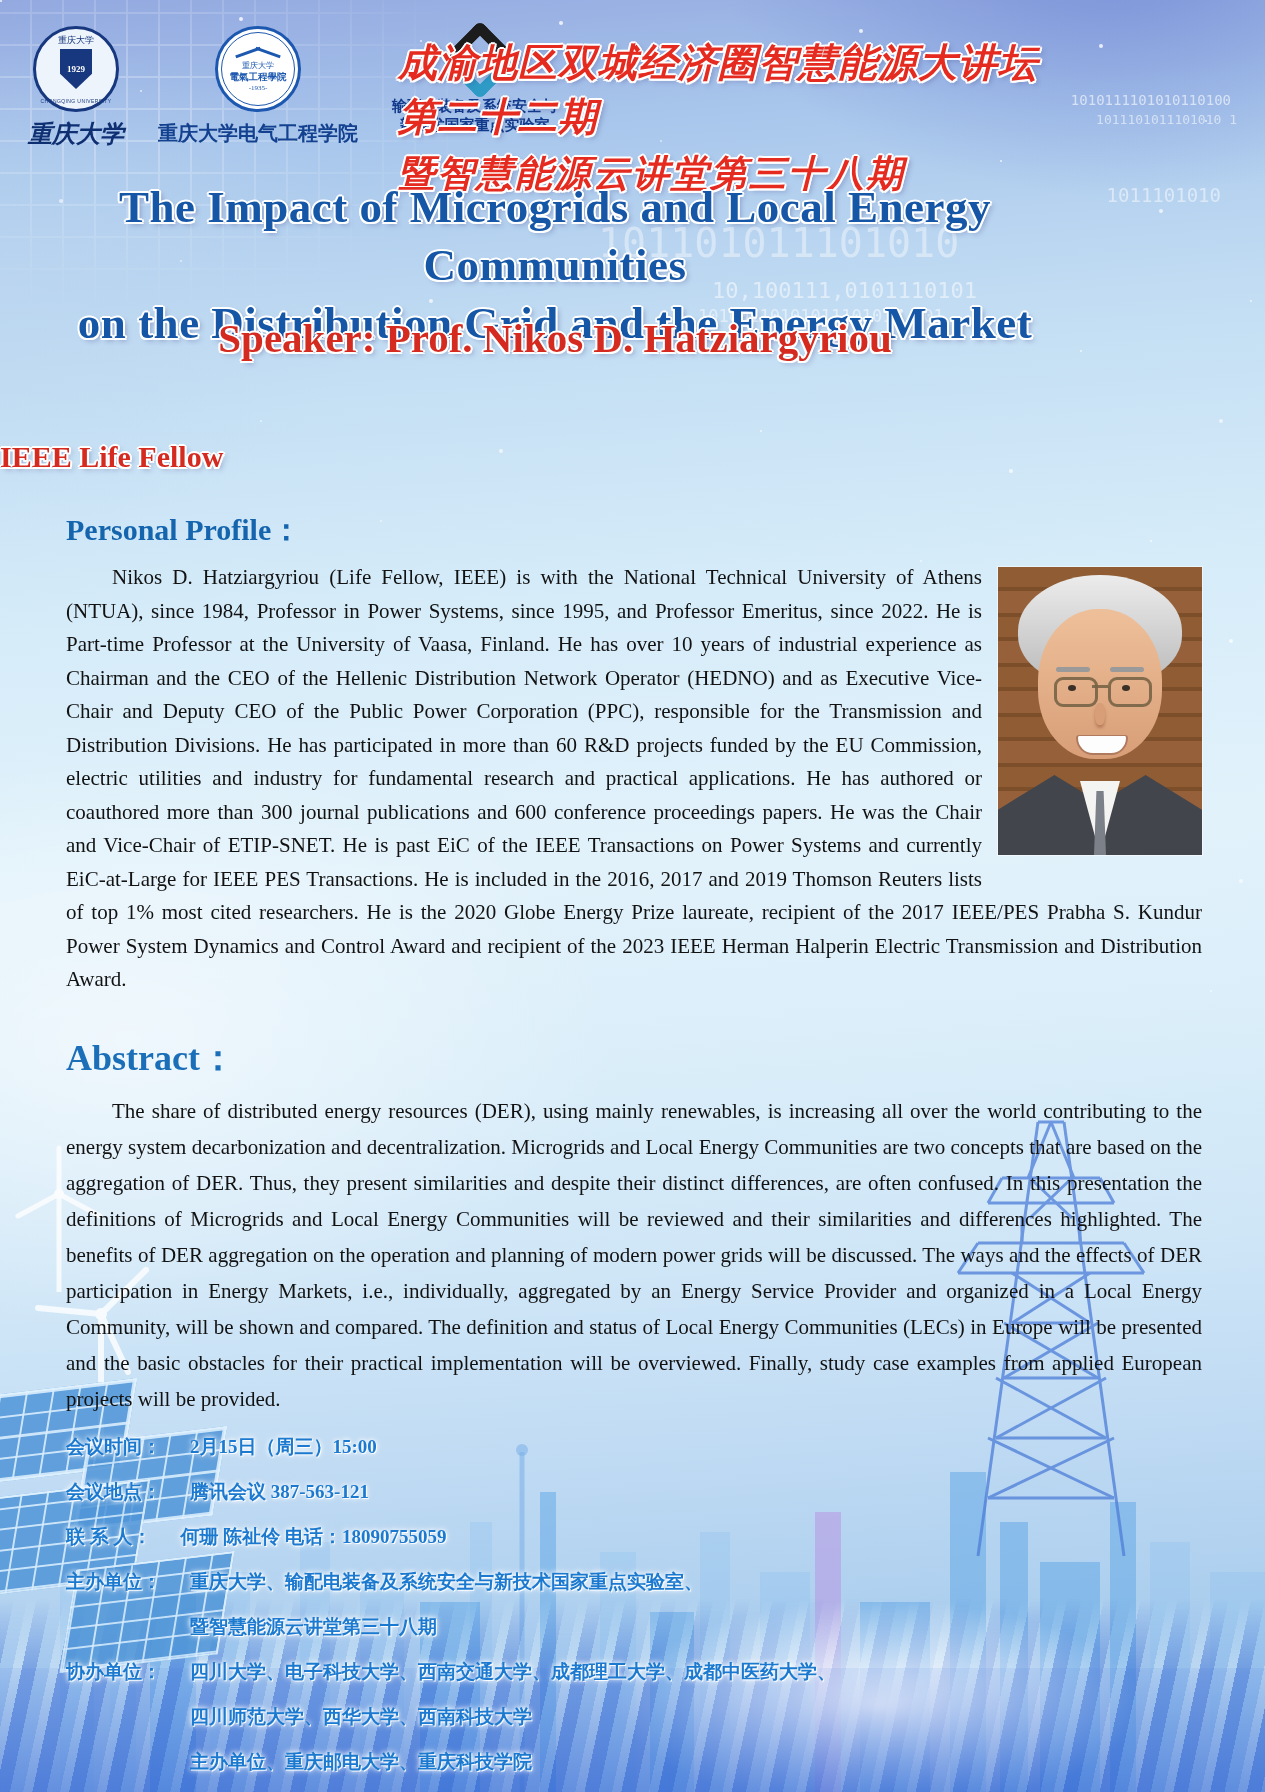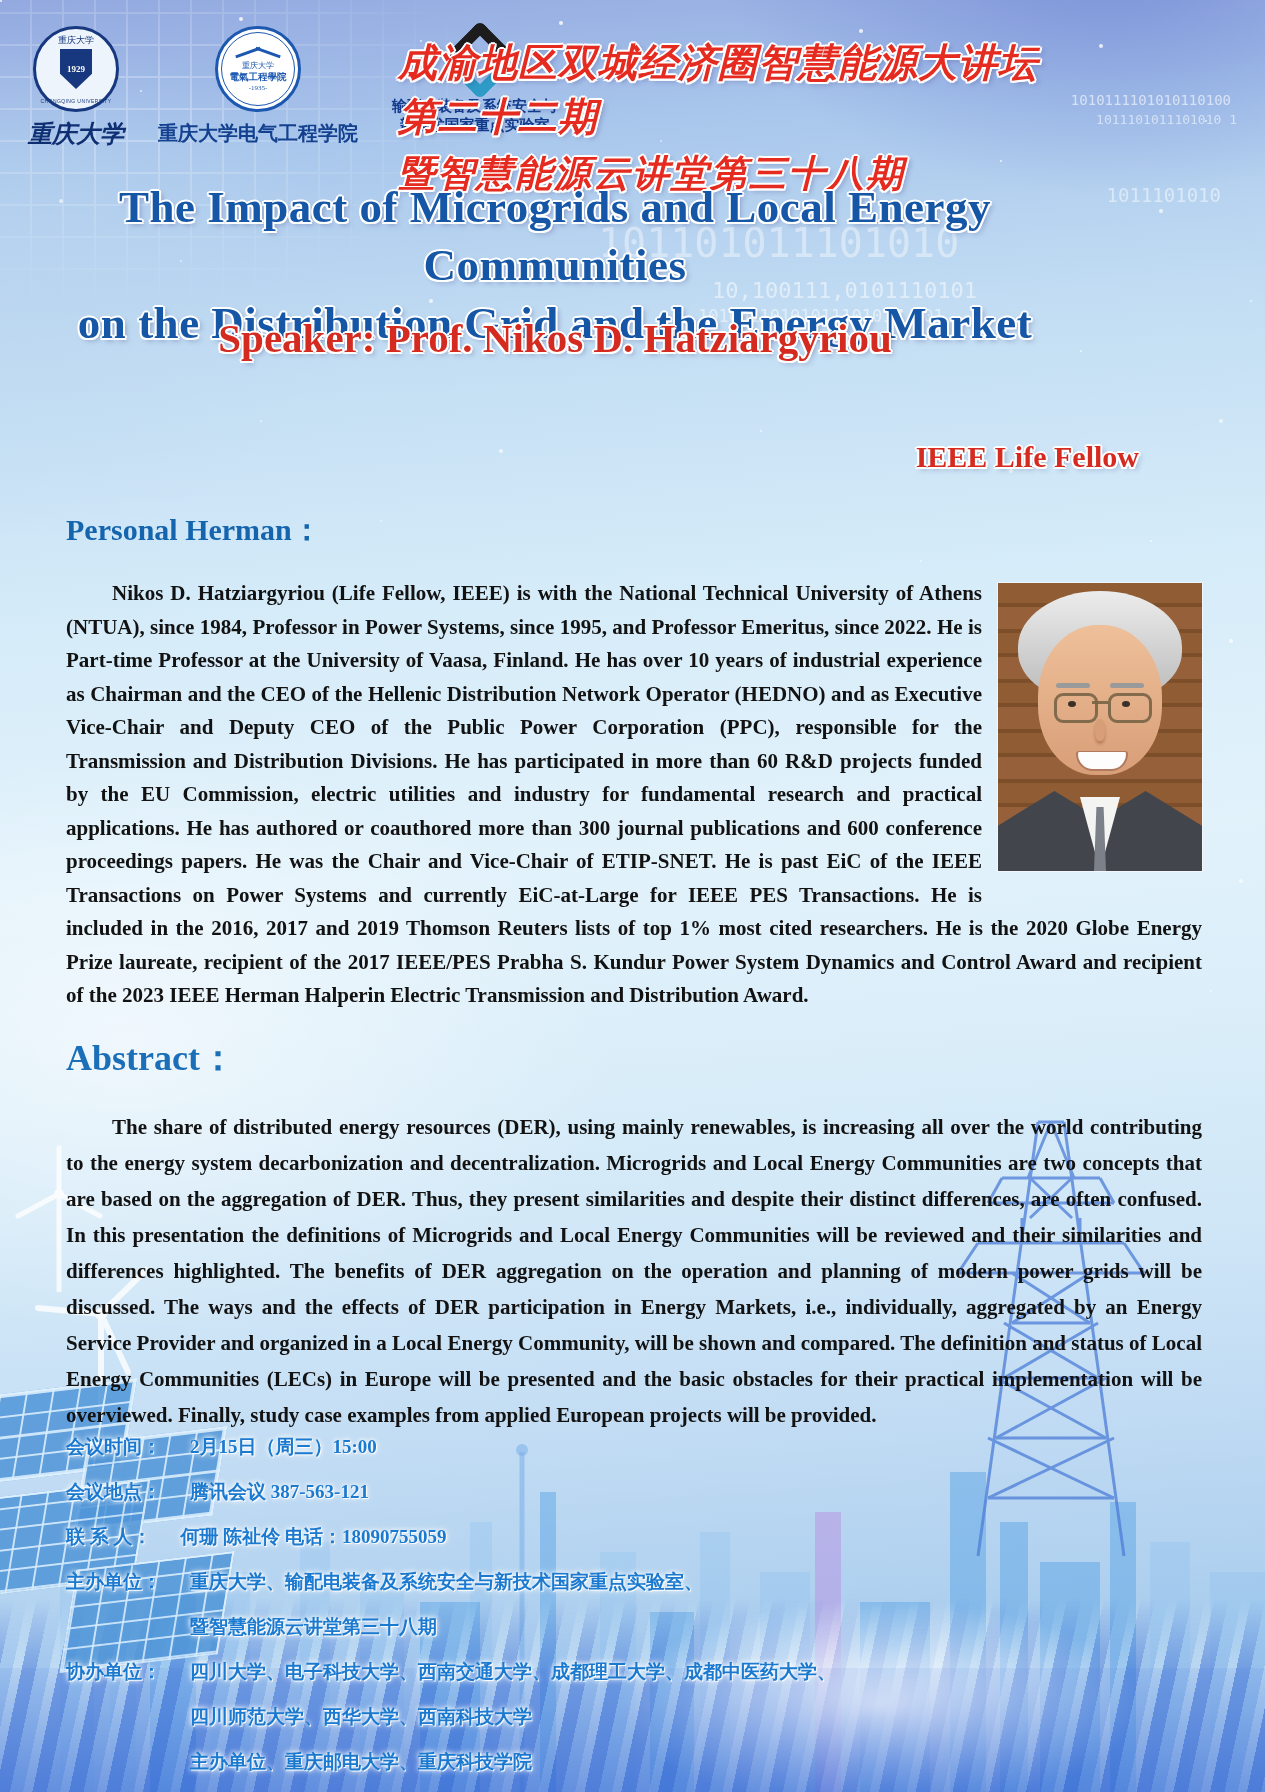--- a/index.html
+++ b/index.html
@@ -74,27 +74,27 @@
   .forum-l1{font-size:39px;letter-spacing:1px;}
   .forum-l2{font-size:37px;margin-top:5px;letter-spacing:2px;}
   .ow{text-shadow:2px 0 0 #fff,-2px 0 0 #fff,0 2px 0 #fff,0 -2px 0 #fff,
       1.5px 1.5px 0 #fff,-1.5px 1.5px 0 #fff,1.5px -1.5px 0 #fff,-1.5px -1.5px 0 #fff,
       3px 3px 5px rgba(60,60,130,.35);}
 
   
   .main-title{left:0;top:178px;width:1110px;text-align:center;font-weight:bold;color:#1557a6;}
   .mt-line{font-size:45px;line-height:58px;letter-spacing:.5px;}
   .speaker-line{left:0;top:314px;width:1110px;text-align:center;font-weight:bold;color:#d42a20;font-size:41px;}
-  .fellow-line{left:0;top:440px;width:1118px;text-align:right;font-weight:bold;color:#d42a20;font-size:30px;padding-left:21px;}
+  .fellow-line{left:0;top:440px;width:1118px;text-align:left;font-weight:bold;color:#d42a20;font-size:30px;}
 
   
   .section{left:66px;width:1136px;color:#121212;}
   .sec-heading{font-weight:bold;color:#1565ae;font-size:30px;}
   .sec-heading.abstract{font-size:36px;color:#1b6fb8;}
-  .para{margin-top:26px;font-size:21px;line-height:33.5px;text-align:justify;text-indent:46px;font-weight:bold;}
+  .para{margin-top:10px;font-size:21px;line-height:33.5px;text-align:justify;text-indent:46px;}
   .para.abstract-para{line-height:36px;}
   .profile-sec{top:510px;}
   .abstract-sec{top:1034px;}
 
   
   .photo{float:right;width:204px;height:288px;margin:6px 0 10px 16px;position:relative;overflow:hidden;
     background:repeating-linear-gradient(180deg,#8f5c33 0 20px,#7c4e2a 20px 24px,#96613a 24px 46px,#7c4e2a 46px 50px);
     box-shadow:0 0 0 1px rgba(255,255,255,.5);}
   .ph-hair{position:absolute;left:20px;top:8px;width:164px;height:112px;border-radius:50% 50% 46% 46%;
     background:linear-gradient(180deg,#ececec,#b9b9b9);}
@@ -302,21 +302,21 @@
 
   <div class="content main-title">
     <div class="mt-line ow">The Impact of Microgrids and Local Energy Communities</div>
     <div class="mt-line ow">on the Distribution Grid and the Energy Market</div>
   </div>
 
   <div class="content speaker-line ow">Speaker: Prof. Nikos D. Hatziargyriou</div>
   <div class="content fellow-line ow">IEEE Life Fellow</div>
 
   <div class="content section profile-sec">
-    <div class="sec-heading">Personal Herman：</div>
+    <div class="sec-heading">Personal Profile：</div>
     <div class="para">
       <div class="photo">
         <div class="ph-hair"></div>
           <div class="ph-face"></div>
         <div class="ph-brow l"></div>
           <div class="ph-brow r"></div>
         <div class="ph-glass l"></div>
           <div class="ph-glass r"></div>
           <div class="ph-bridge"></div>
         <div class="ph-eye l"></div>

